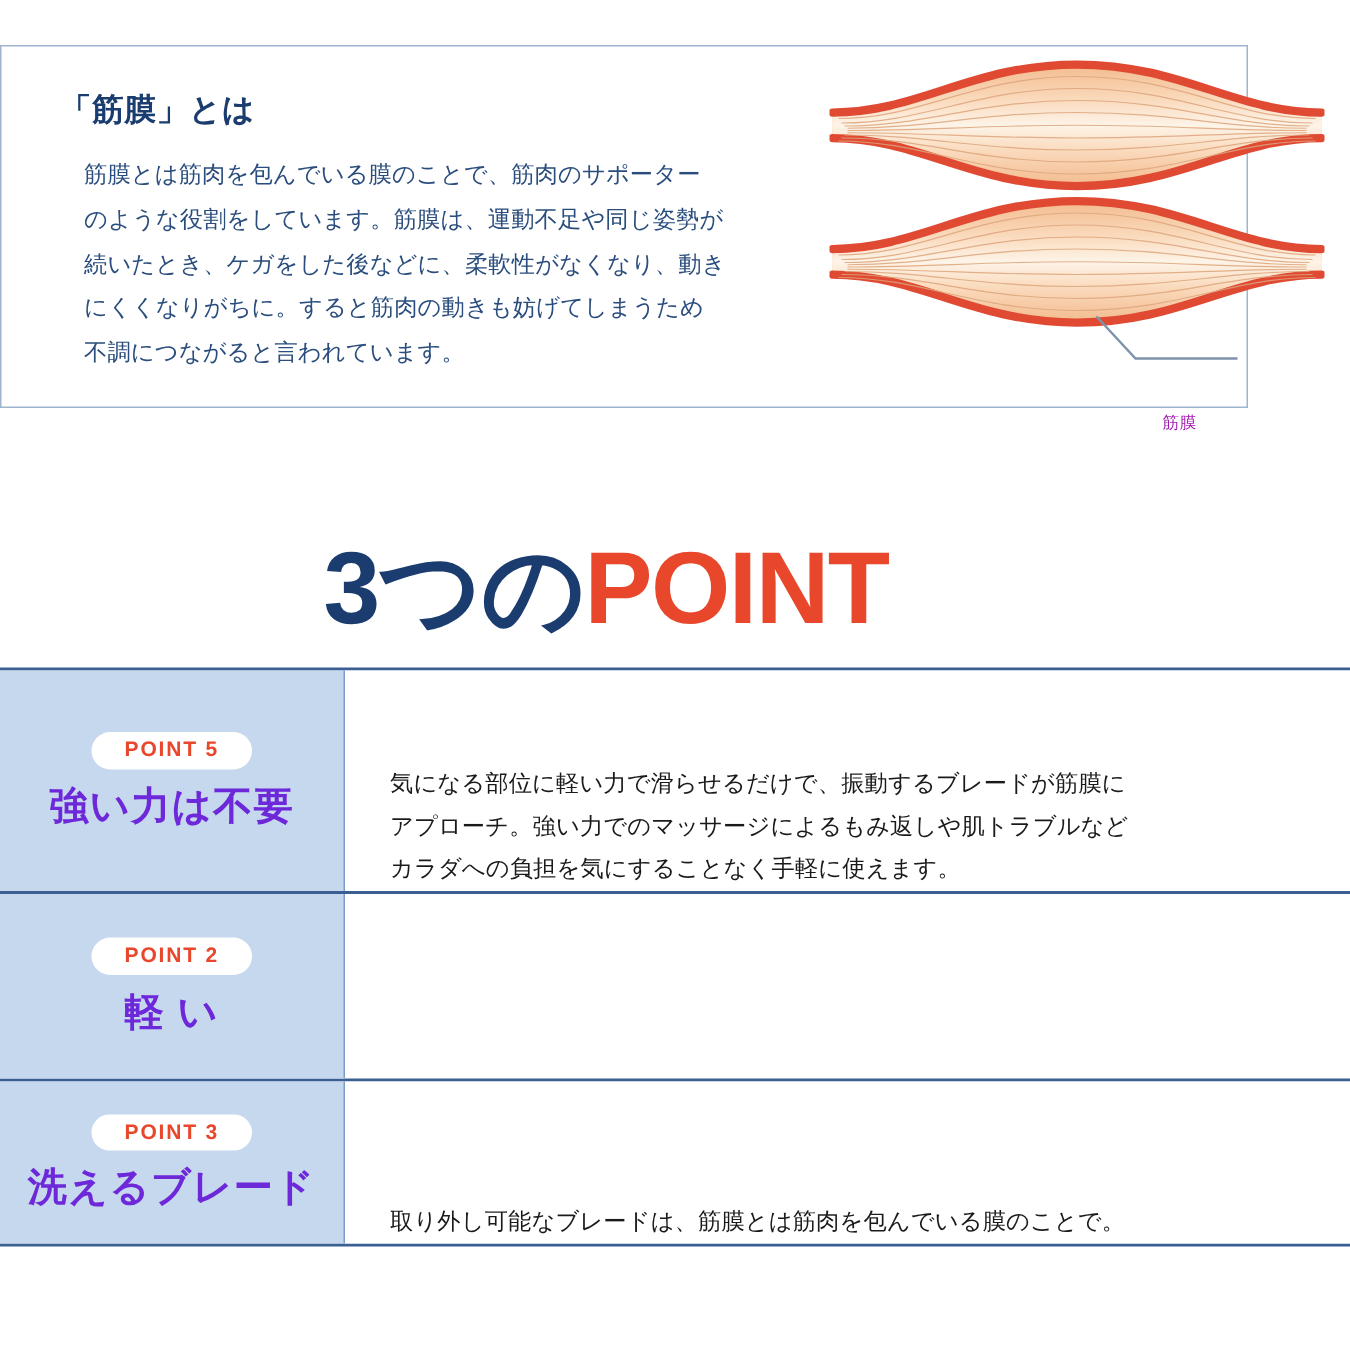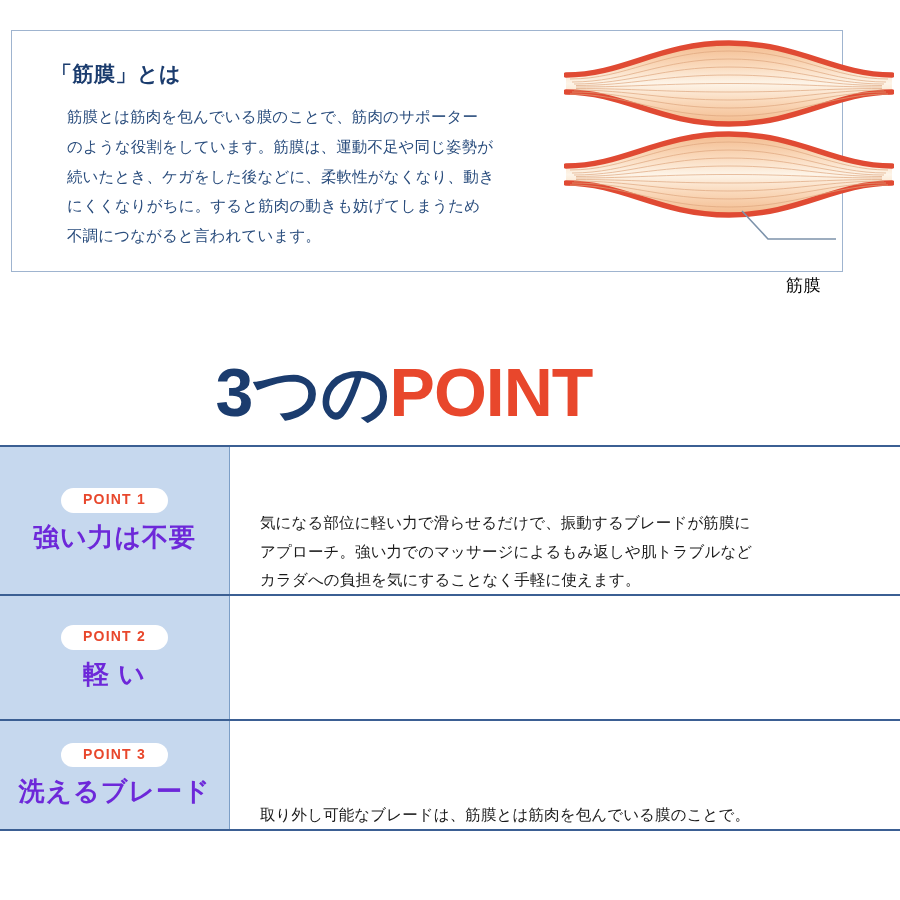--- a/index.html
+++ b/index.html
@@ -11,21 +11,21 @@
     height: 900px;
     background: #ffffff;
     font-family: "Liberation Sans", "DejaVu Sans", sans-serif;
     overflow: hidden;
     position: relative;
   }
 
   
   #fascia-box {
     position: absolute;
-    left: 11px;
+    left: 0;
     top: 30px;
     width: 832px;
     height: 242px;
     border: 1px solid #9fb4cf;
     background: #ffffff;
     box-sizing: border-box;
   }
 
   #fascia-text-col {
     position: absolute;
@@ -58,22 +58,22 @@
     left: 552px;
     top: 8px;
     width: 330px;
     height: 230px;
   }
 
   #fascia-label-text {
     position: absolute;
     left: 774px;
     top: 243px;
-    font-size: 17px;
-    color: #000000;
+    font-size: 11px;
+    color: #a21caf;
     letter-spacing: 0.5px;
   }
 
   
   #points-heading {
     position: absolute;
     left: 0;
     top: 358px;
     width: 808px;
     text-align: center;
@@ -257,21 +257,21 @@
 </div>
 
 <div id="points-heading">
   <span class="jp">3つの</span><span class="en">POINT</span>
 </div>
 
 <div id="points-table">
 
   <div class="point-row row-h1">
     <div class="point-left">
-      <div class="point-badge">POINT 1</div>
+      <div class="point-badge">POINT 5</div>
       <div class="point-title">強い力は不要</div>
     </div>
     <div class="point-right">
       <div class="point-desc">気になる部位に軽い力で滑らせるだけで、振動するブレードが筋膜に
 アプローチ。強い力でのマッサージによるもみ返しや肌トラブルなど
 カラダへの負担を気にすることなく手軽に使えます。</div>
     </div>
   </div>
 
   <div class="point-row row-h2">

